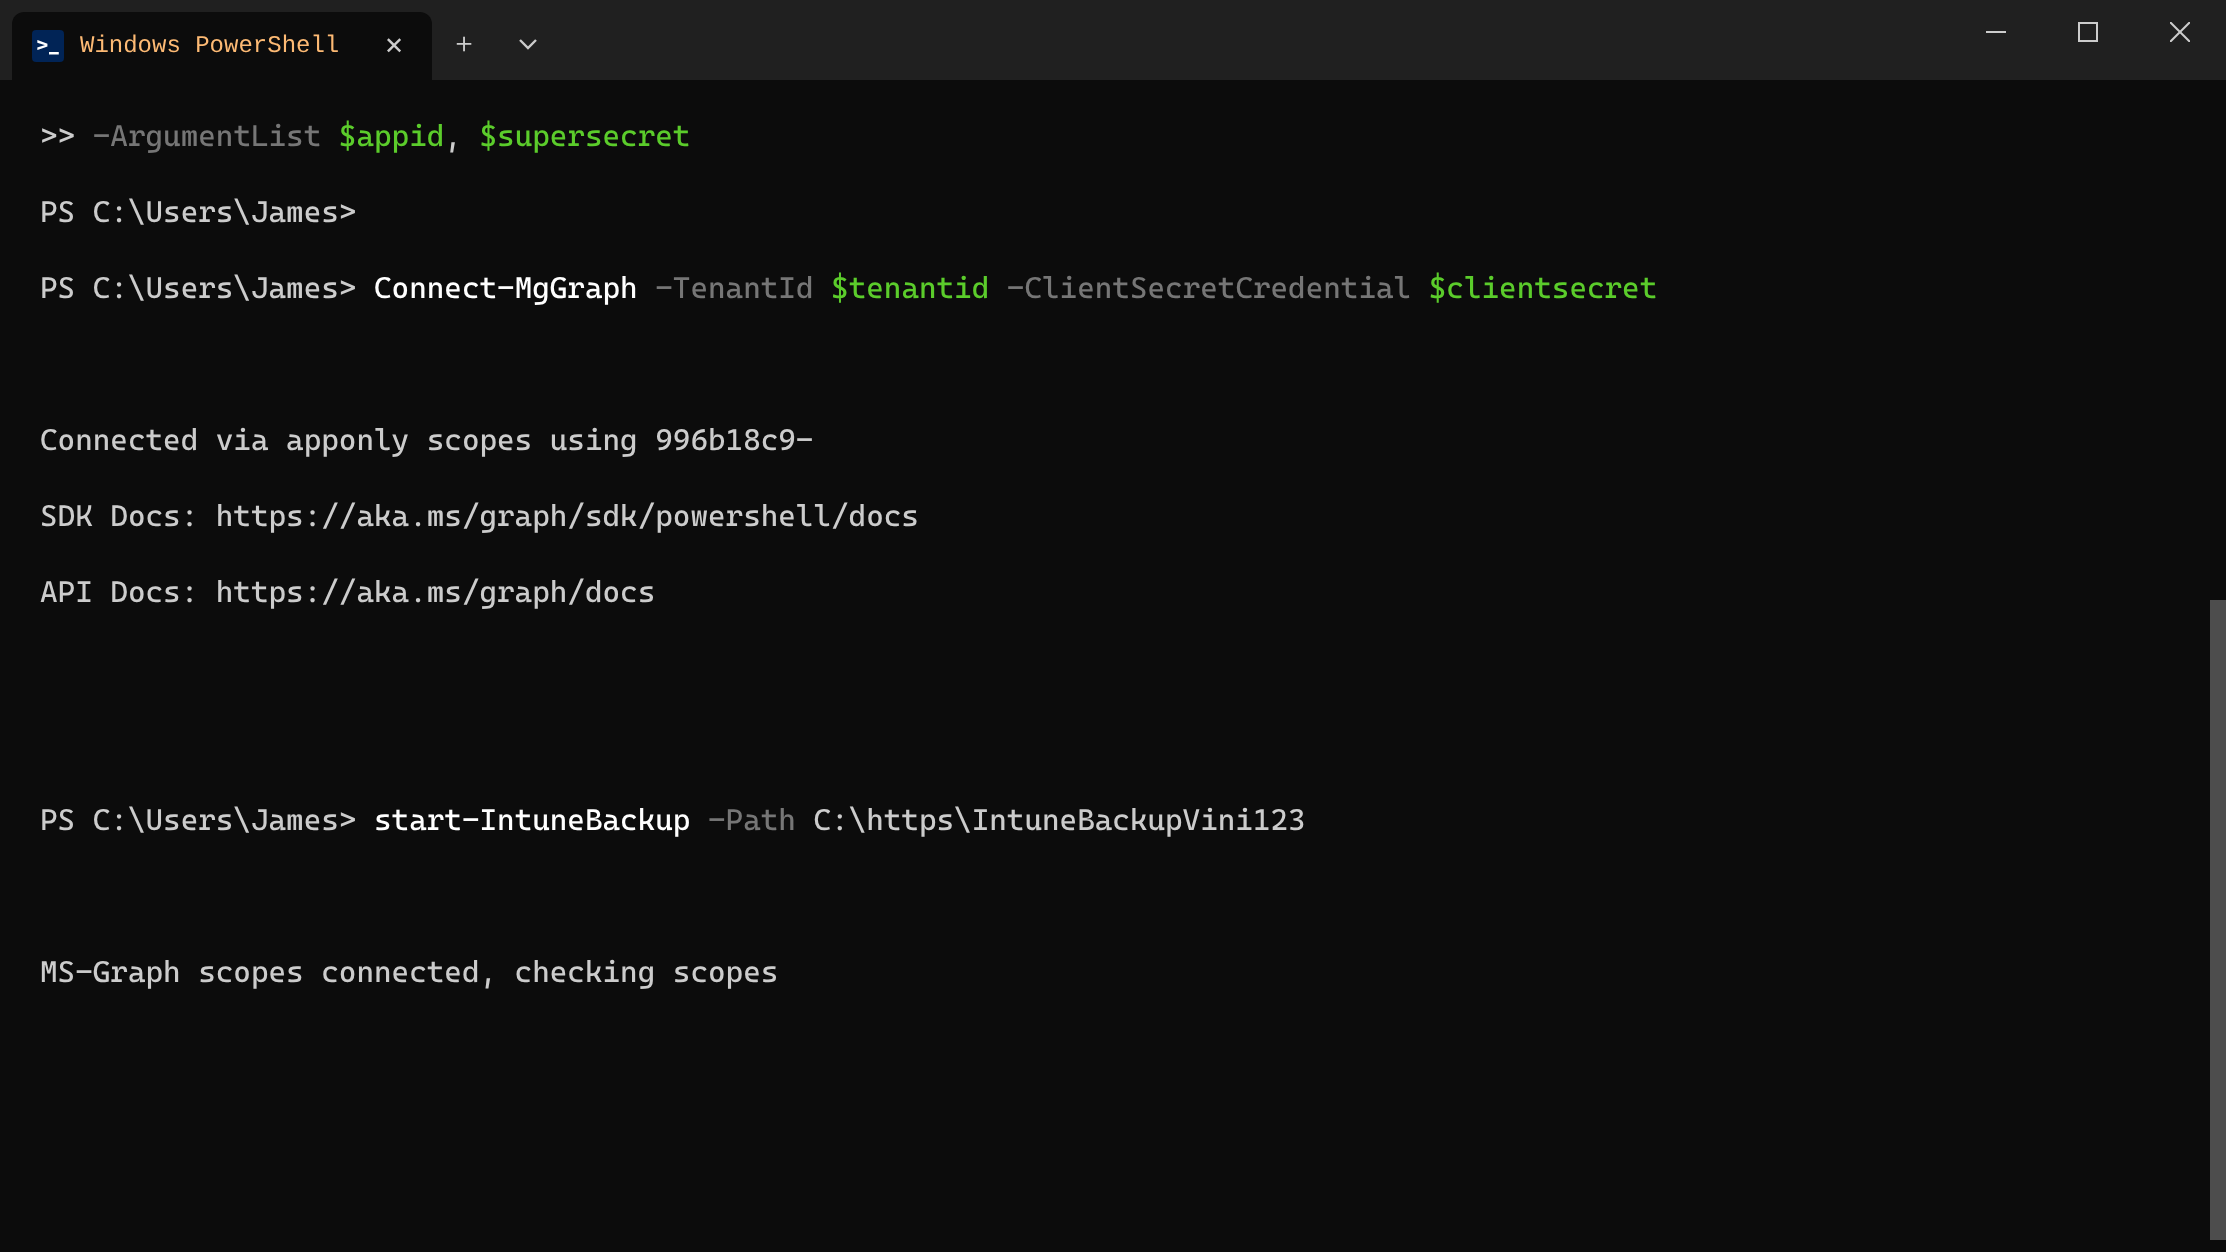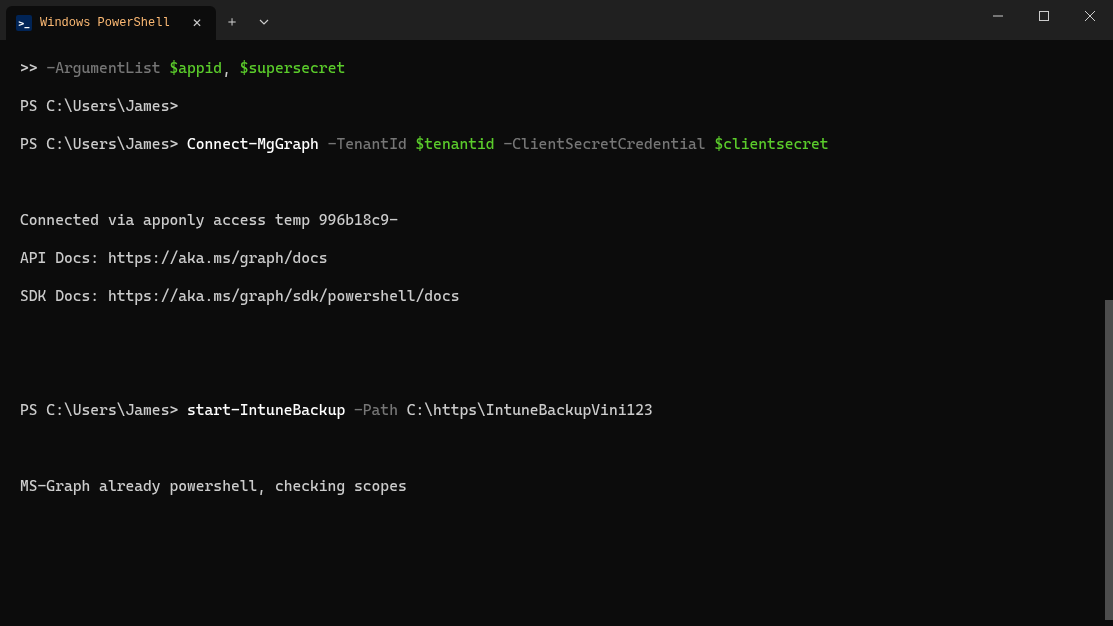--- a/index.html
+++ b/index.html
@@ -161,28 +161,28 @@
         </svg>
     </div>
   </div>
 </div>
 
 <div class="terminal">
 <div class="line"><span class="white">&gt;&gt;</span> <span class="gray">-ArgumentList </span><span class="green">$appid</span><span class="white">, </span><span class="green">$supersecret</span></div>
 <div class="line"><span class="white">PS C:\Users\James&gt;</span></div>
 <div class="line"><span class="white">PS C:\Users\James&gt;</span> <span class="yellow">Connect-MgGraph</span><span class="gray"> -TenantId </span><span class="green">$tenantid</span><span class="gray"> -ClientSecretCredential </span><span class="green">$clientsecret</span></div>
 <div class="line">&nbsp;</div>
-<div class="line white">Connected via apponly access temp 996b18c9-</div>
+<div class="line white">Connected via apponly scopes using 996b18c9-</div>
+<div class="line white">SDK Docs: https://aka.ms/graph/sdk/powershell/docs</div>
 <div class="line white">API Docs: https://aka.ms/graph/docs</div>
-<div class="line white">SDK Docs: https://aka.ms/graph/sdk/powershell/docs</div>
 <div class="line">&nbsp;</div>
 <div class="line">&nbsp;</div>
 <div class="line"><span class="white">PS C:\Users\James&gt;</span> <span class="yellow">start-IntuneBackup</span><span class="gray"> -Path </span><span class="white">C:\https\IntuneBackupVini123</span></div>
 <div class="line">&nbsp;</div>
-<div class="line white">MS-Graph already powershell, checking scopes</div>
+<div class="line white">MS-Graph scopes connected, checking scopes</div>
 
 
 
 
 
 
 <div class="scrollbar"></div>
 </div>
 
 </body></html>

